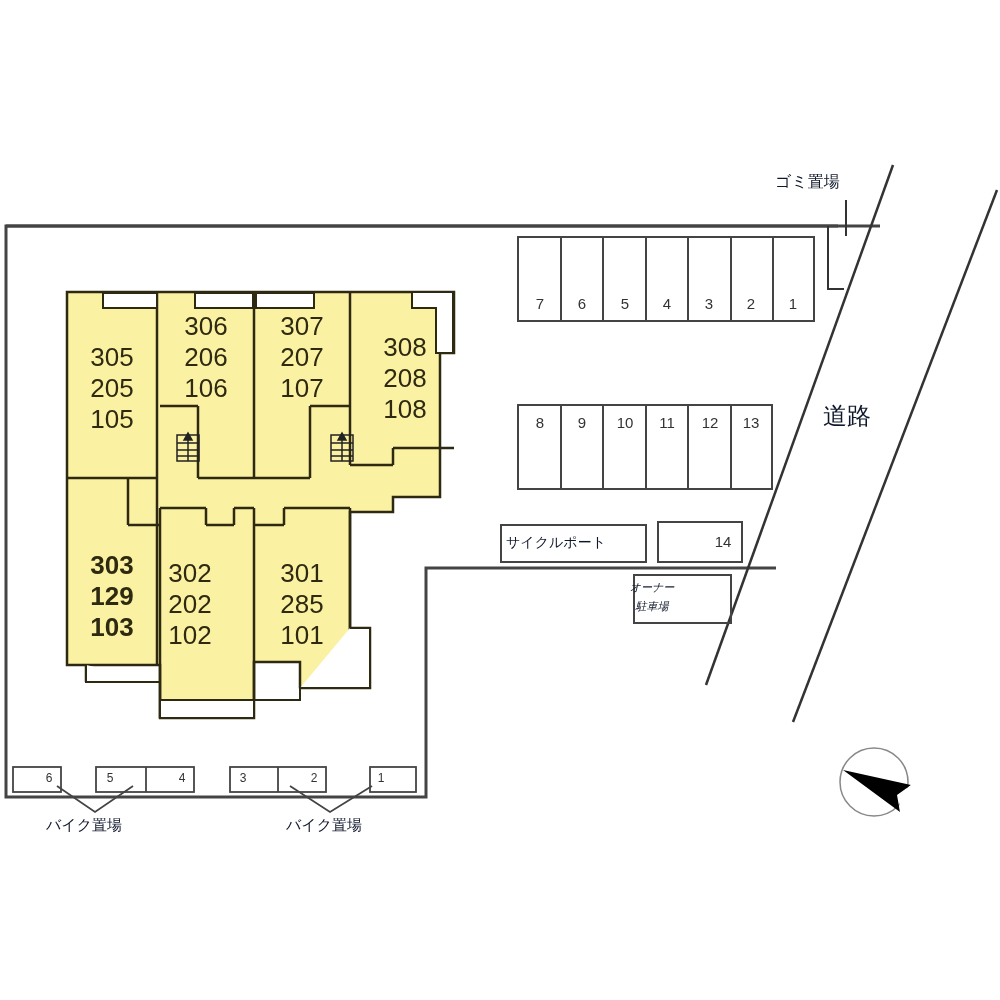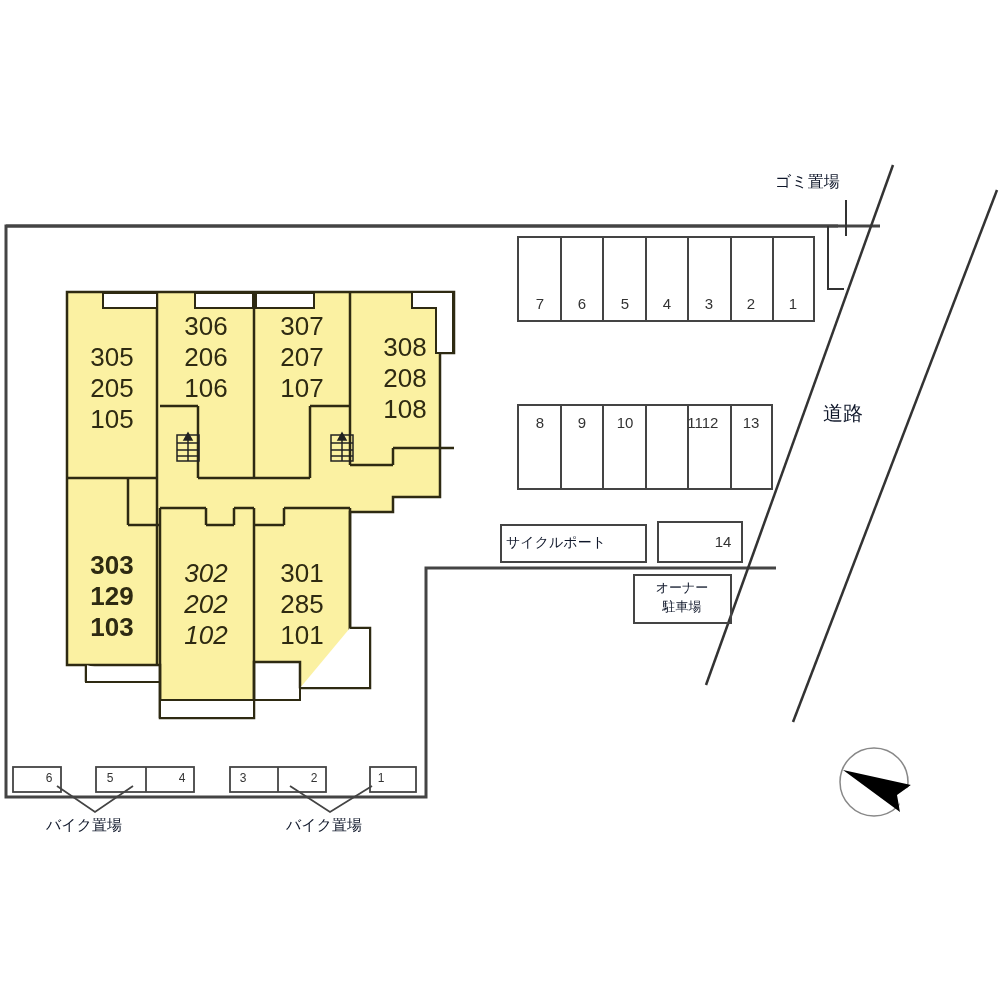--- a/index.html
+++ b/index.html
@@ -149,21 +149,21 @@
 <div class="unit-label" style="left:375px;top:332px;width:60px;">
   <div>308</div>
   <div>208</div>
   <div>108</div>
 </div>
 <div class="unit-label" style="left:82px;top:550px;width:60px;font-weight:bold;">
   <div>303</div>
   <div>129</div>
   <div>103</div>
 </div>
-<div class="unit-label" style="left:176px;top:558px;width:60px;font-style:italic;">
+<div class="unit-label" style="left:160px;top:558px;width:60px;">
   <div>302</div>
   <div>202</div>
   <div>102</div>
 </div>
 <div class="unit-label" style="left:272px;top:558px;width:60px;">
   <div>301</div>
   <div>285</div>
   <div>101</div>
 </div>
 
@@ -171,33 +171,33 @@
 <div class="pnum" style="left:572px;top:295px;width:20px;">6</div>
 <div class="pnum" style="left:615px;top:295px;width:20px;">5</div>
 <div class="pnum" style="left:657px;top:295px;width:20px;">4</div>
 <div class="pnum" style="left:699px;top:295px;width:20px;">3</div>
 <div class="pnum" style="left:741px;top:295px;width:20px;">2</div>
 <div class="pnum" style="left:783px;top:295px;width:20px;">1</div>
 
 <div class="pnum" style="left:529px;top:414px;width:22px;">8</div>
 <div class="pnum" style="left:571px;top:414px;width:22px;">9</div>
 <div class="pnum" style="left:612px;top:414px;width:26px;">10</div>
-<div class="pnum" style="left:654px;top:414px;width:26px;margin-left:28px;">11</div>
+<div class="pnum" style="left:654px;top:414px;width:26px;">11</div>
 <div class="pnum" style="left:697px;top:414px;width:26px;">12</div>
 <div class="pnum" style="left:738px;top:414px;width:26px;">13</div>
 
 <div class="lbl" style="left:506px;top:534px;font-size:14px;">サイクルポート</div>
 <div class="pnum" style="left:710px;top:533px;width:26px;">14</div>
-<div class="lbl" style="left:642px;top:578px;font-size:13px;line-height:19px;text-align:center;width:80px;">
+<div class="lbl" style="left:612px;top:578px;font-size:11px;line-height:19px;text-align:center;width:80px;font-style:italic;">
   <div>オーナー</div>
   <div>駐車場</div>
 </div>
 
 <div class="lbl" style="left:775px;top:172px;font-size:16px;">ゴミ置場</div>
-<div class="lbl" style="left:823px;top:400px;font-size:20px;">道路</div>
+<div class="lbl" style="left:823px;top:400px;font-size:24px;">道路</div>
 
 <div class="pnum" style="left:42px;top:771px;width:14px;font-size:12px;">6</div>
 <div class="pnum" style="left:103px;top:771px;width:14px;font-size:12px;">5</div>
 <div class="pnum" style="left:175px;top:771px;width:14px;font-size:12px;">4</div>
 <div class="pnum" style="left:236px;top:771px;width:14px;font-size:12px;">3</div>
 <div class="pnum" style="left:307px;top:771px;width:14px;font-size:12px;">2</div>
 <div class="pnum" style="left:374px;top:771px;width:14px;font-size:12px;">1</div>
 
 <div class="lbl" style="left:46px;top:816px;font-size:15px;">バイク置場</div>
 <div class="lbl" style="left:286px;top:816px;font-size:15px;">バイク置場</div>

